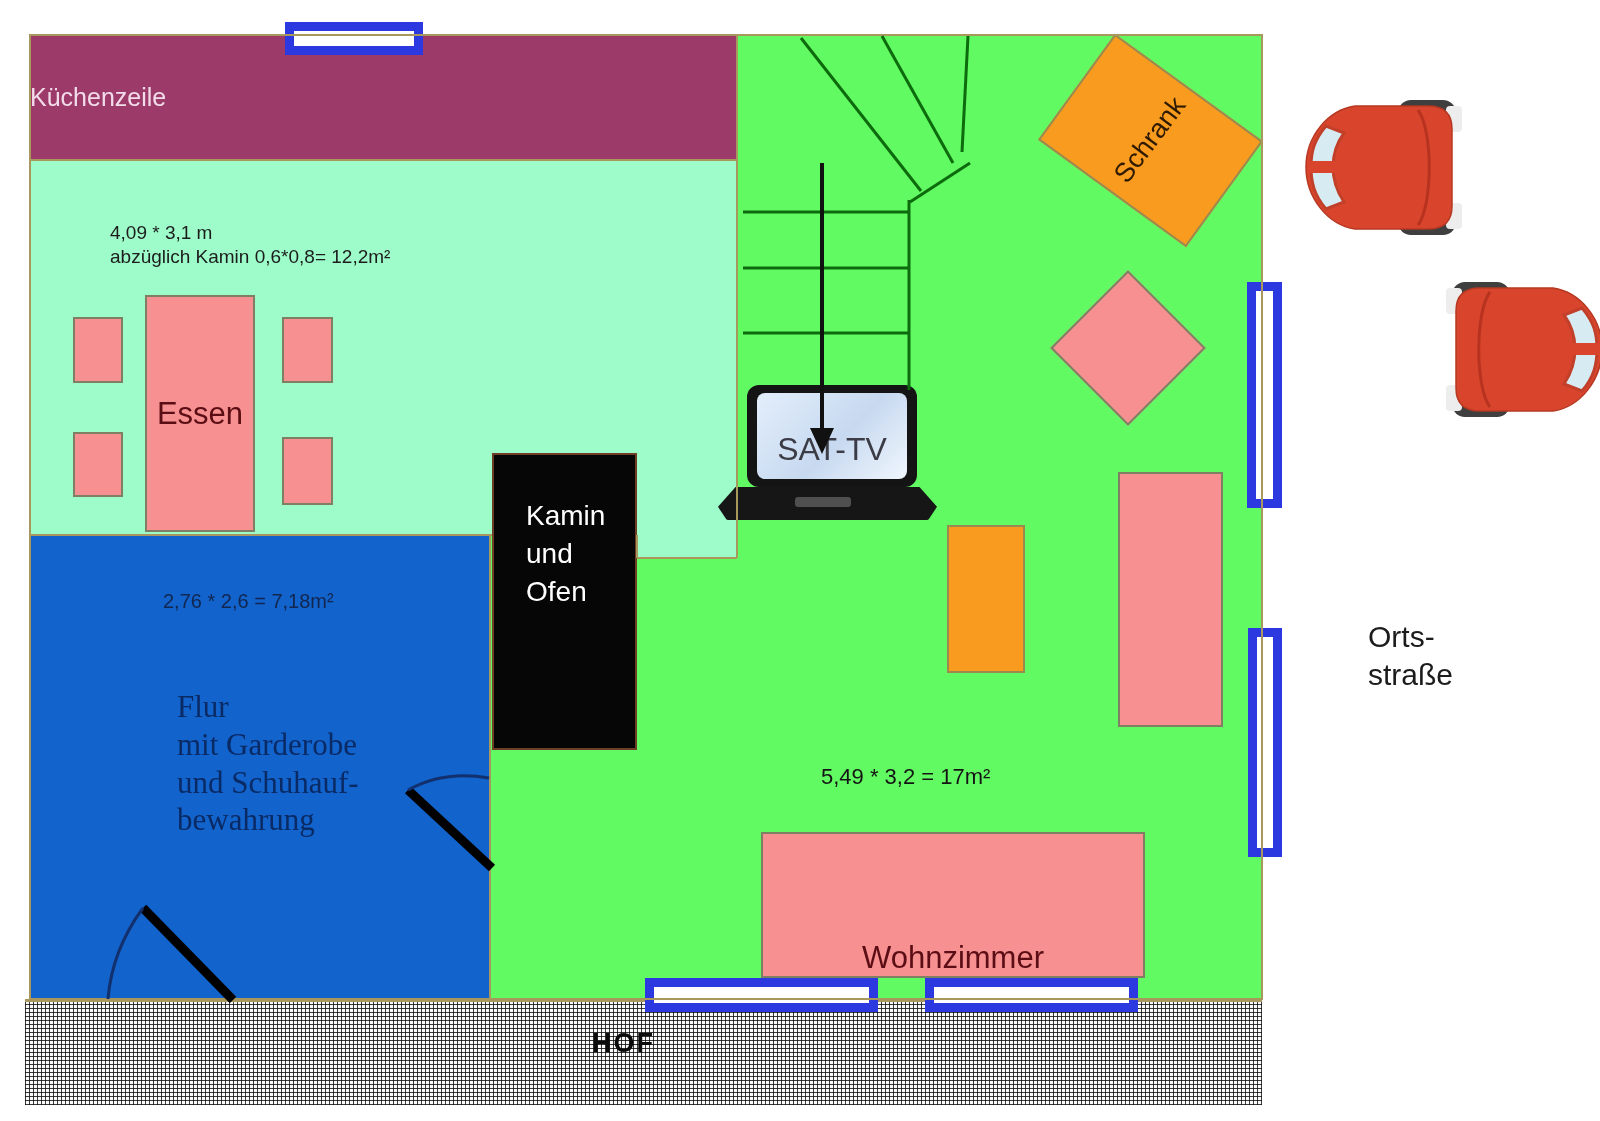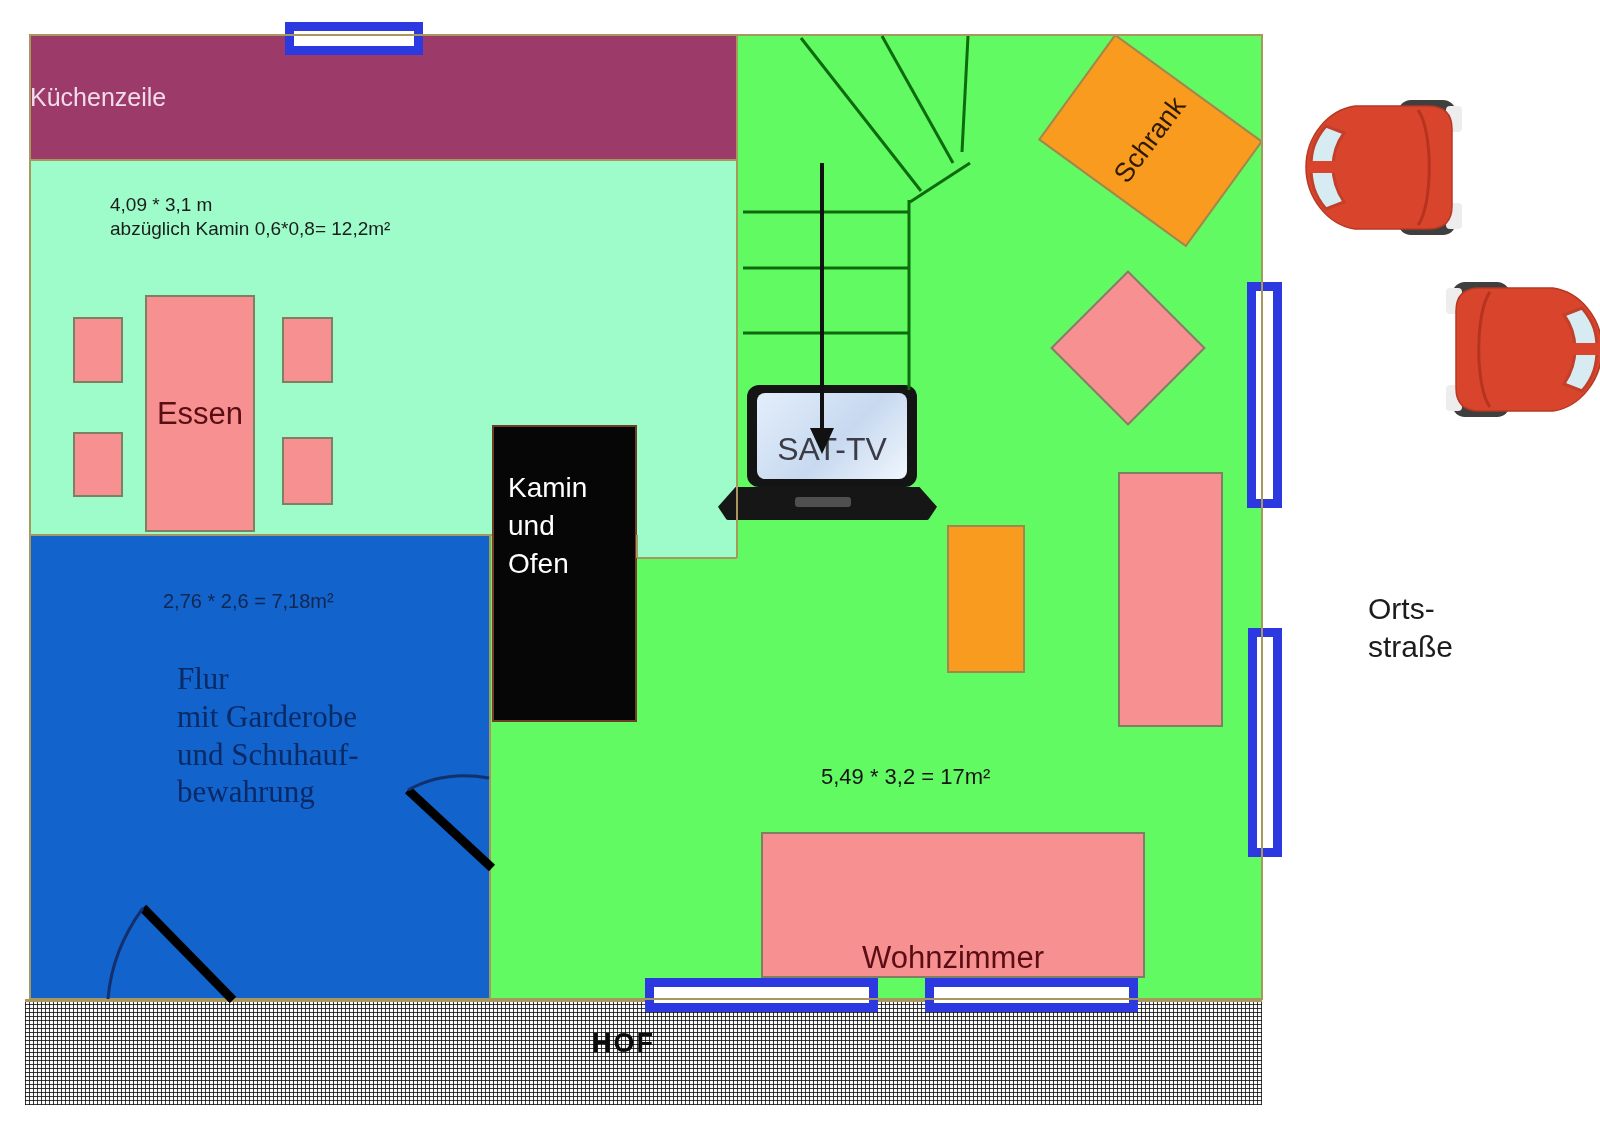--- a/index.html
+++ b/index.html
@@ -1,32 +1,32 @@
 <!DOCTYPE html>
 <html><head>
 <meta charset="utf-8">
 <style>
   html,body{margin:0;padding:0;background:#fff;}
   .plan{position:relative;width:1600px;height:1121px;background:#ffffff;overflow:hidden;
         font-family:"Liberation Sans","DejaVu Sans",sans-serif;}
   .abs{position:absolute;box-sizing:border-box;}
-  .preline{white-space:pre-line;}
+  .preline{white-space:pre-line;margin-top:28px;}
 
   
   .kitchen{left:30px;top:35px;width:707px;height:125px;background:#9c3a69;
            display:flex;align-items:center;justify-content:flex-start;}
   .kitchen-label{color:#f2dcea;font-size:25px;}
   .dining{left:30px;top:160px;width:707px;height:375px;background:#9dfcca;}
   .mint-pocket{left:637px;top:535px;width:100px;height:23px;background:#9dfcca;}
   .green-main{left:737px;top:35px;width:525px;height:964px;background:#62fa62;}
   .green-b{left:490px;top:535px;width:247px;height:464px;background:#62fa62;}
   .hall{left:30px;top:535px;width:460px;height:464px;background:#1263cb;}
   .fireplace{left:492px;top:425px;width:145px;height:297px;background:#060606;
              border:2px solid #6e3d26;color:#fff;font-size:28px;line-height:1.35;
-             padding:42px 0 0 14px;}
+             padding:42px 0 0 32px;}
   .hof{left:25px;top:999px;width:1237px;height:106px;background:#fafafa;
        border-top:3px solid #a8985e;
        background-image:
          repeating-linear-gradient(0deg,rgba(10,10,10,.8) 0 1px,transparent 1px 4px),
          repeating-linear-gradient(90deg,rgba(10,10,10,.8) 0 1px,transparent 1px 4px);}
   .hof-label{left:592px;top:1028px;font-size:27px;font-weight:bold;color:#0a0a0a;letter-spacing:2px;}
 
   
   .dining-note{left:110px;top:193px;font-size:19px;color:#1c1c1c;line-height:1.28;}
   .hall-note{left:163px;top:590px;font-size:20px;color:#12264f;}

